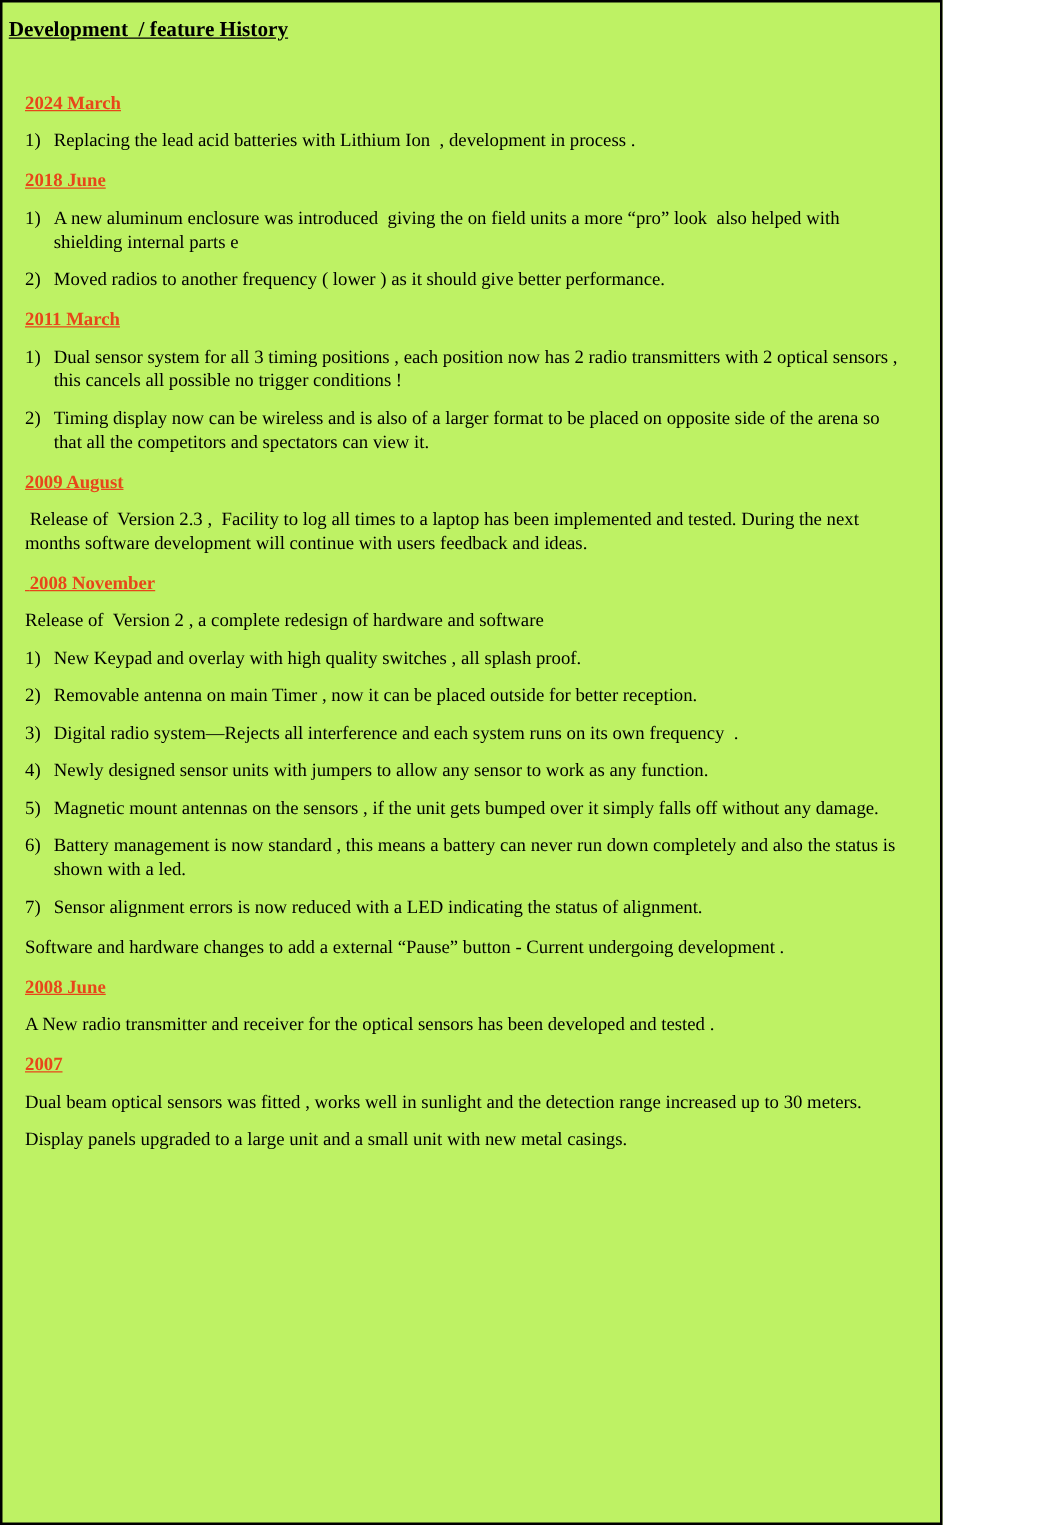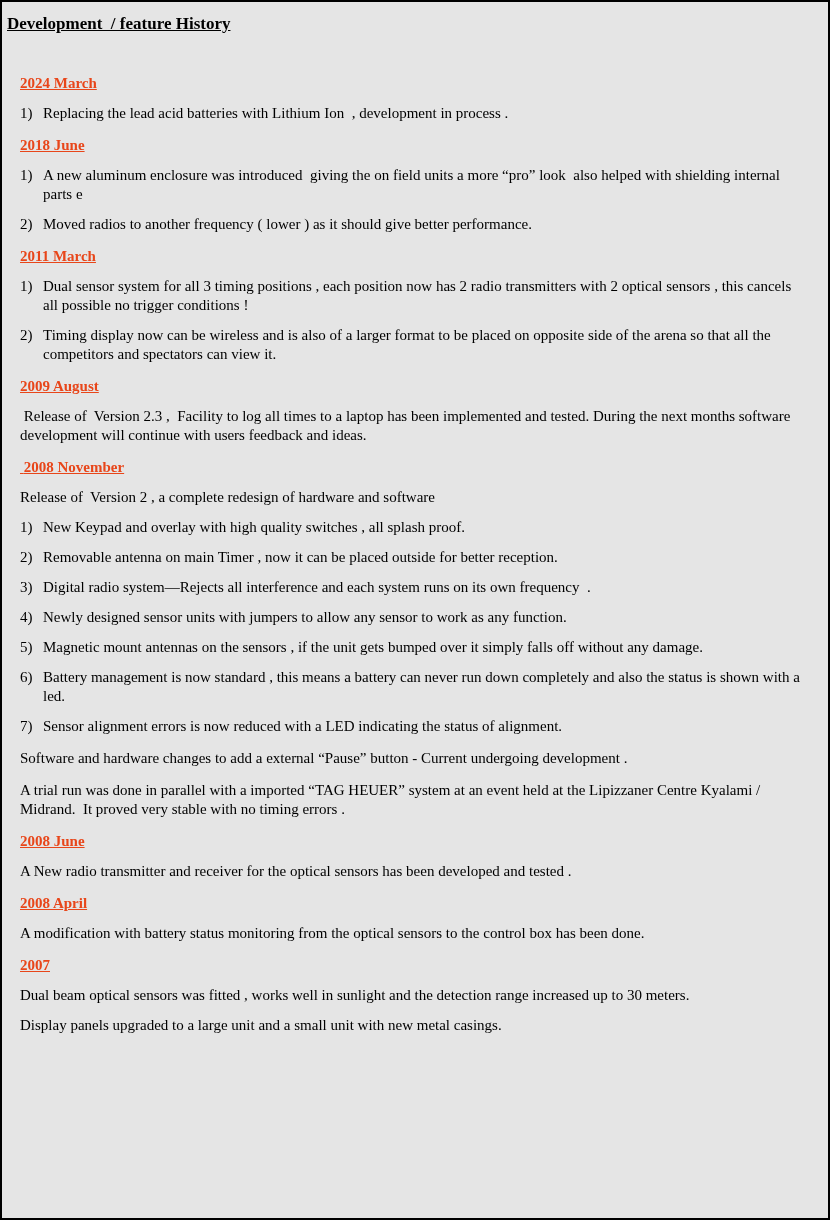--- a/index.html
+++ b/index.html
@@ -1,18 +1,18 @@
 <!DOCTYPE html>
 <html style="--heading-color: #E8461A;"><head>
 <meta charset="utf-8">
 <style>
   html, body { margin: 0; padding: 0; background: #ffffff; }
   .page {
-    width: 830px; height: 1220px; box-sizing: border-box;
-    border: 2px solid #000000; background: #e5e5e5;
+    width: 754px; height: 1220px; box-sizing: border-box;
+    border: 2px solid #000000; background: #bef264;
     padding: 12px 13px 0 5px;
     font-family: "Liberation Serif", "DejaVu Serif", serif;
     font-size: 15px; line-height: 19px; color: #000000;
     overflow: hidden;
   }
   .title {
     font-size: 17px; font-weight: bold; text-decoration: underline;
     margin: 0 0 41px 0; white-space: pre-wrap; color: #000000;
   }
   .hd {
@@ -101,32 +101,27 @@
       <span class="num">7)</span>
       <span class="txt">Sensor alignment errors is now reduced with a LED indicating the status of alignment.</span>
     </div>
   </section>
 
   <section>
     <p class="para">Software and hardware changes to add a external “Pause” button - Current undergoing development .</p>
   </section>
 
   <section>
-    <p class="para">A trial run was done in parallel with a imported “TAG HEUER” system at an event held at the Lipizzaner Centre Kyalami / Midrand.  It proved very stable with no timing errors .</p>
   </section>
 
   <section>
     <h2 class="hd">2008 June</h2>
     <p class="para">A New radio transmitter and receiver for the optical sensors has been developed and tested .</p>
   </section>
 
-  <section>
-    <h2 class="hd">2008 April</h2>
-    <p class="para">A modification with battery status monitoring from the optical sensors to the control box has been done.</p>
-  </section>
 
   <section>
     <h2 class="hd">2007</h2>
     <p class="para">Dual beam optical sensors was fitted , works well in sunlight and the detection range increased up to 30 meters.</p>
     <p class="para">Display panels upgraded to a large unit and a small unit with new metal casings.</p>
   </section>
 
 
 </div>
 

